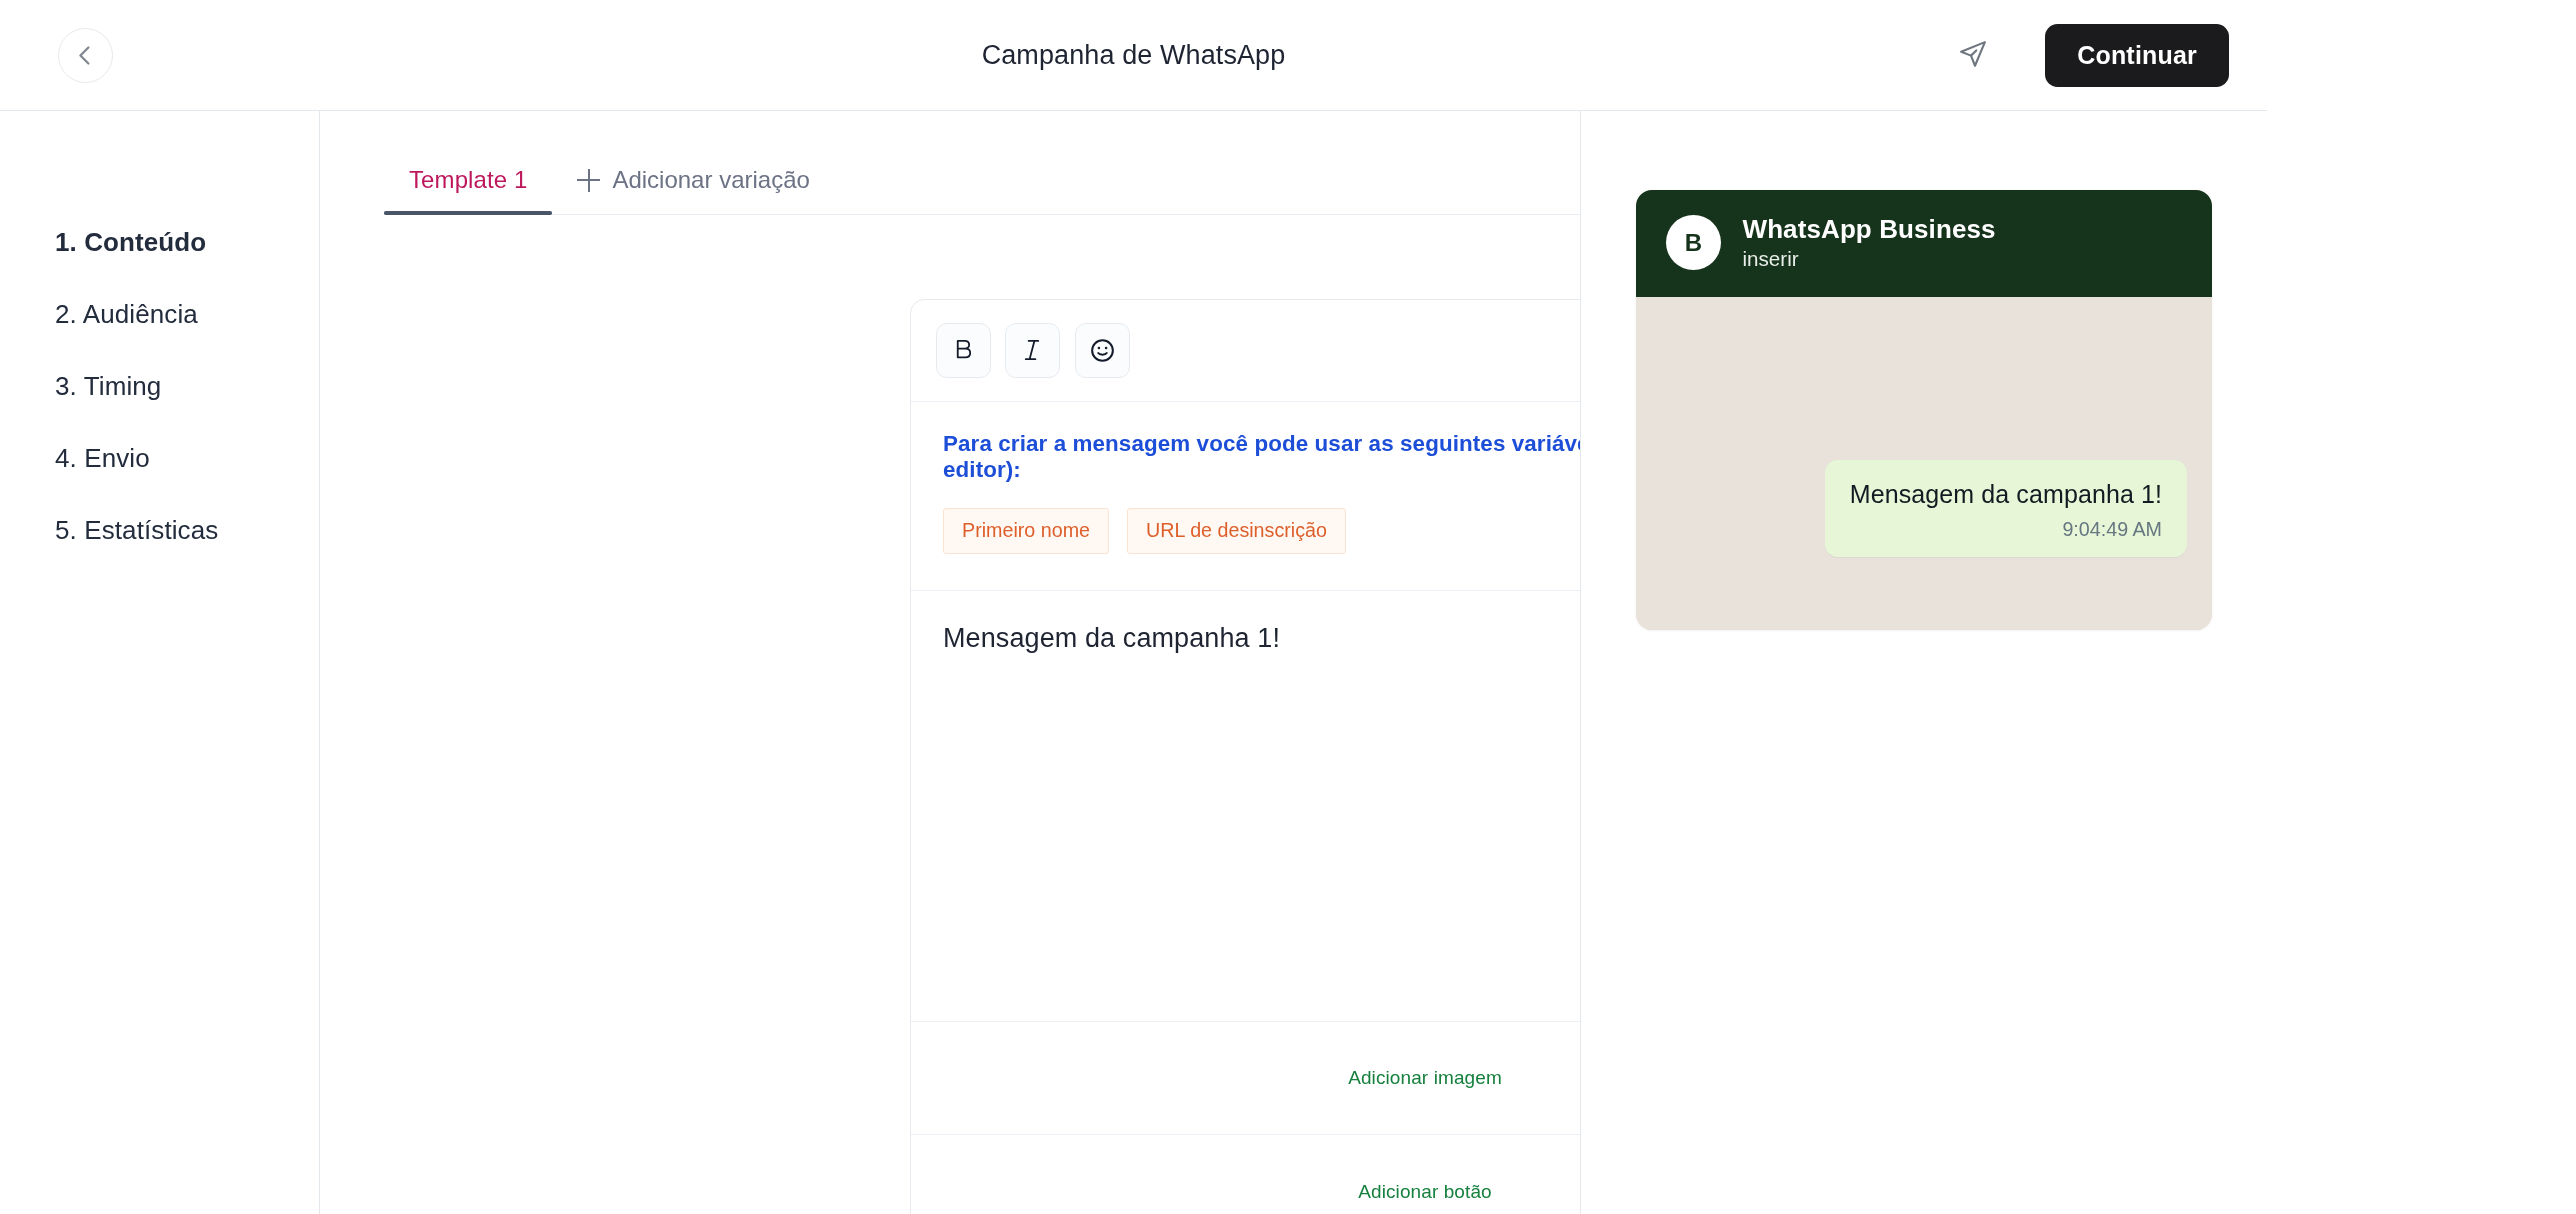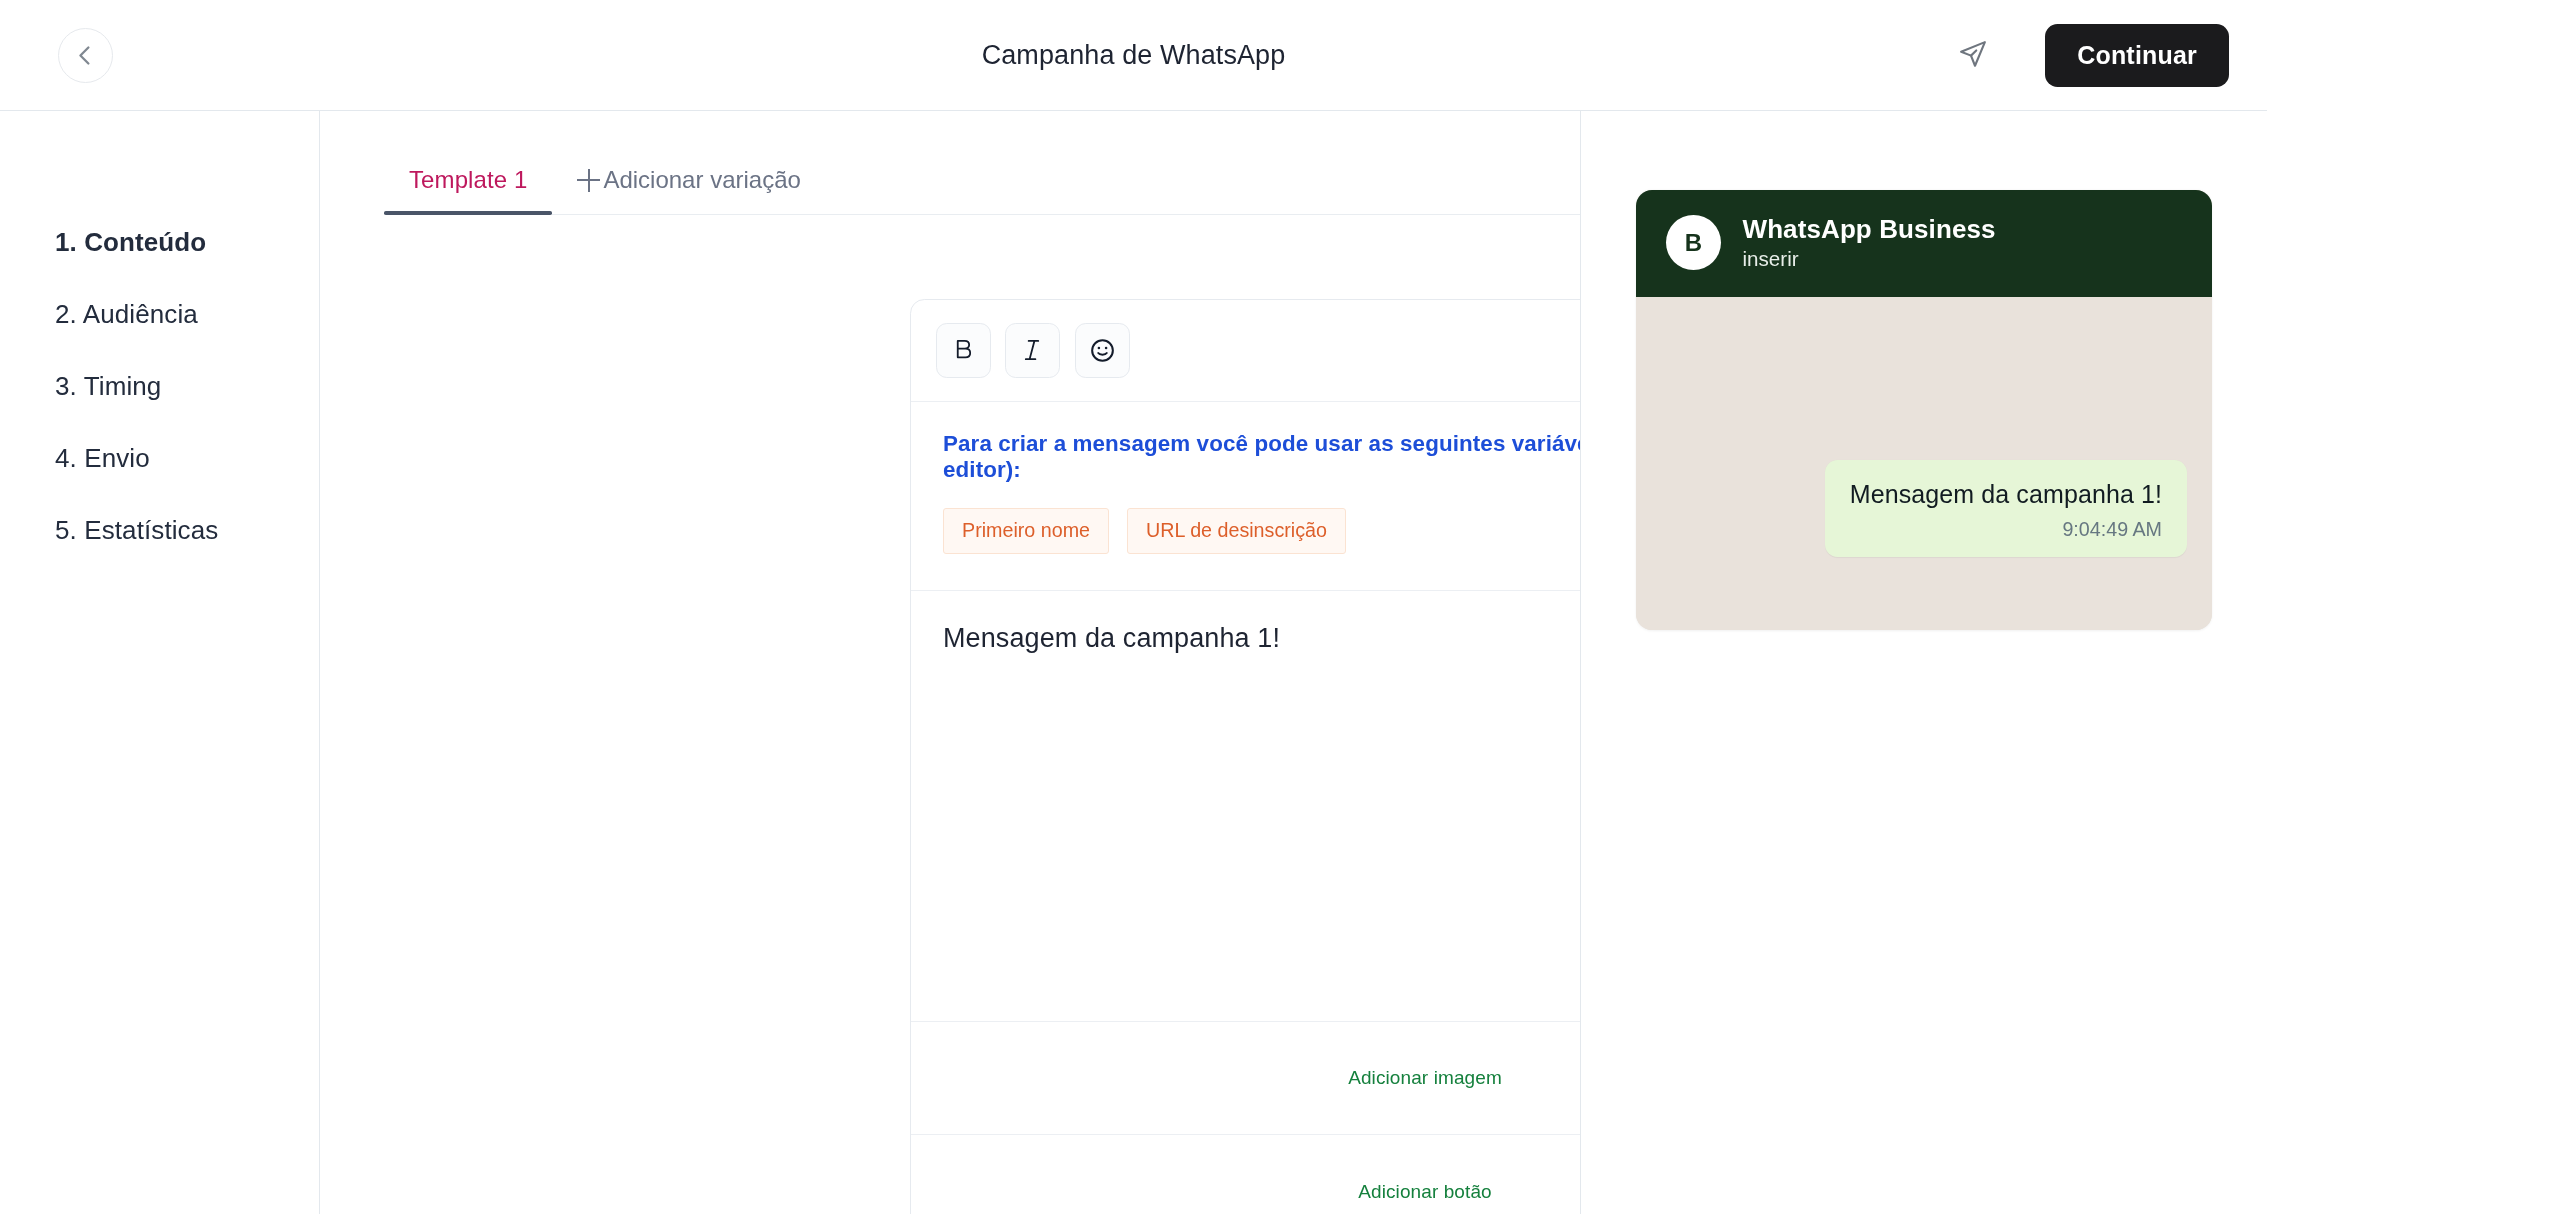--- a/index.html
+++ b/index.html
@@ -158,21 +158,21 @@
     position: absolute;
     left: 0; right: 0; bottom: -1.8px;
     height: 4.5px;
     background: #4a5568;
     border-radius: 1.8px;
   }
 
   .tab-add {
     display: flex;
     align-items: center;
-    gap: 3px;
+    gap: 12px;
     color: #6b7385;
     font-size: 24px;
     padding: 0 25px 19.7px 25px;
     cursor: pointer;
     background: none;
     border: none;
     font-family: inherit;
   }
   .plus-ico {
     width: 23px; height: 23px;

